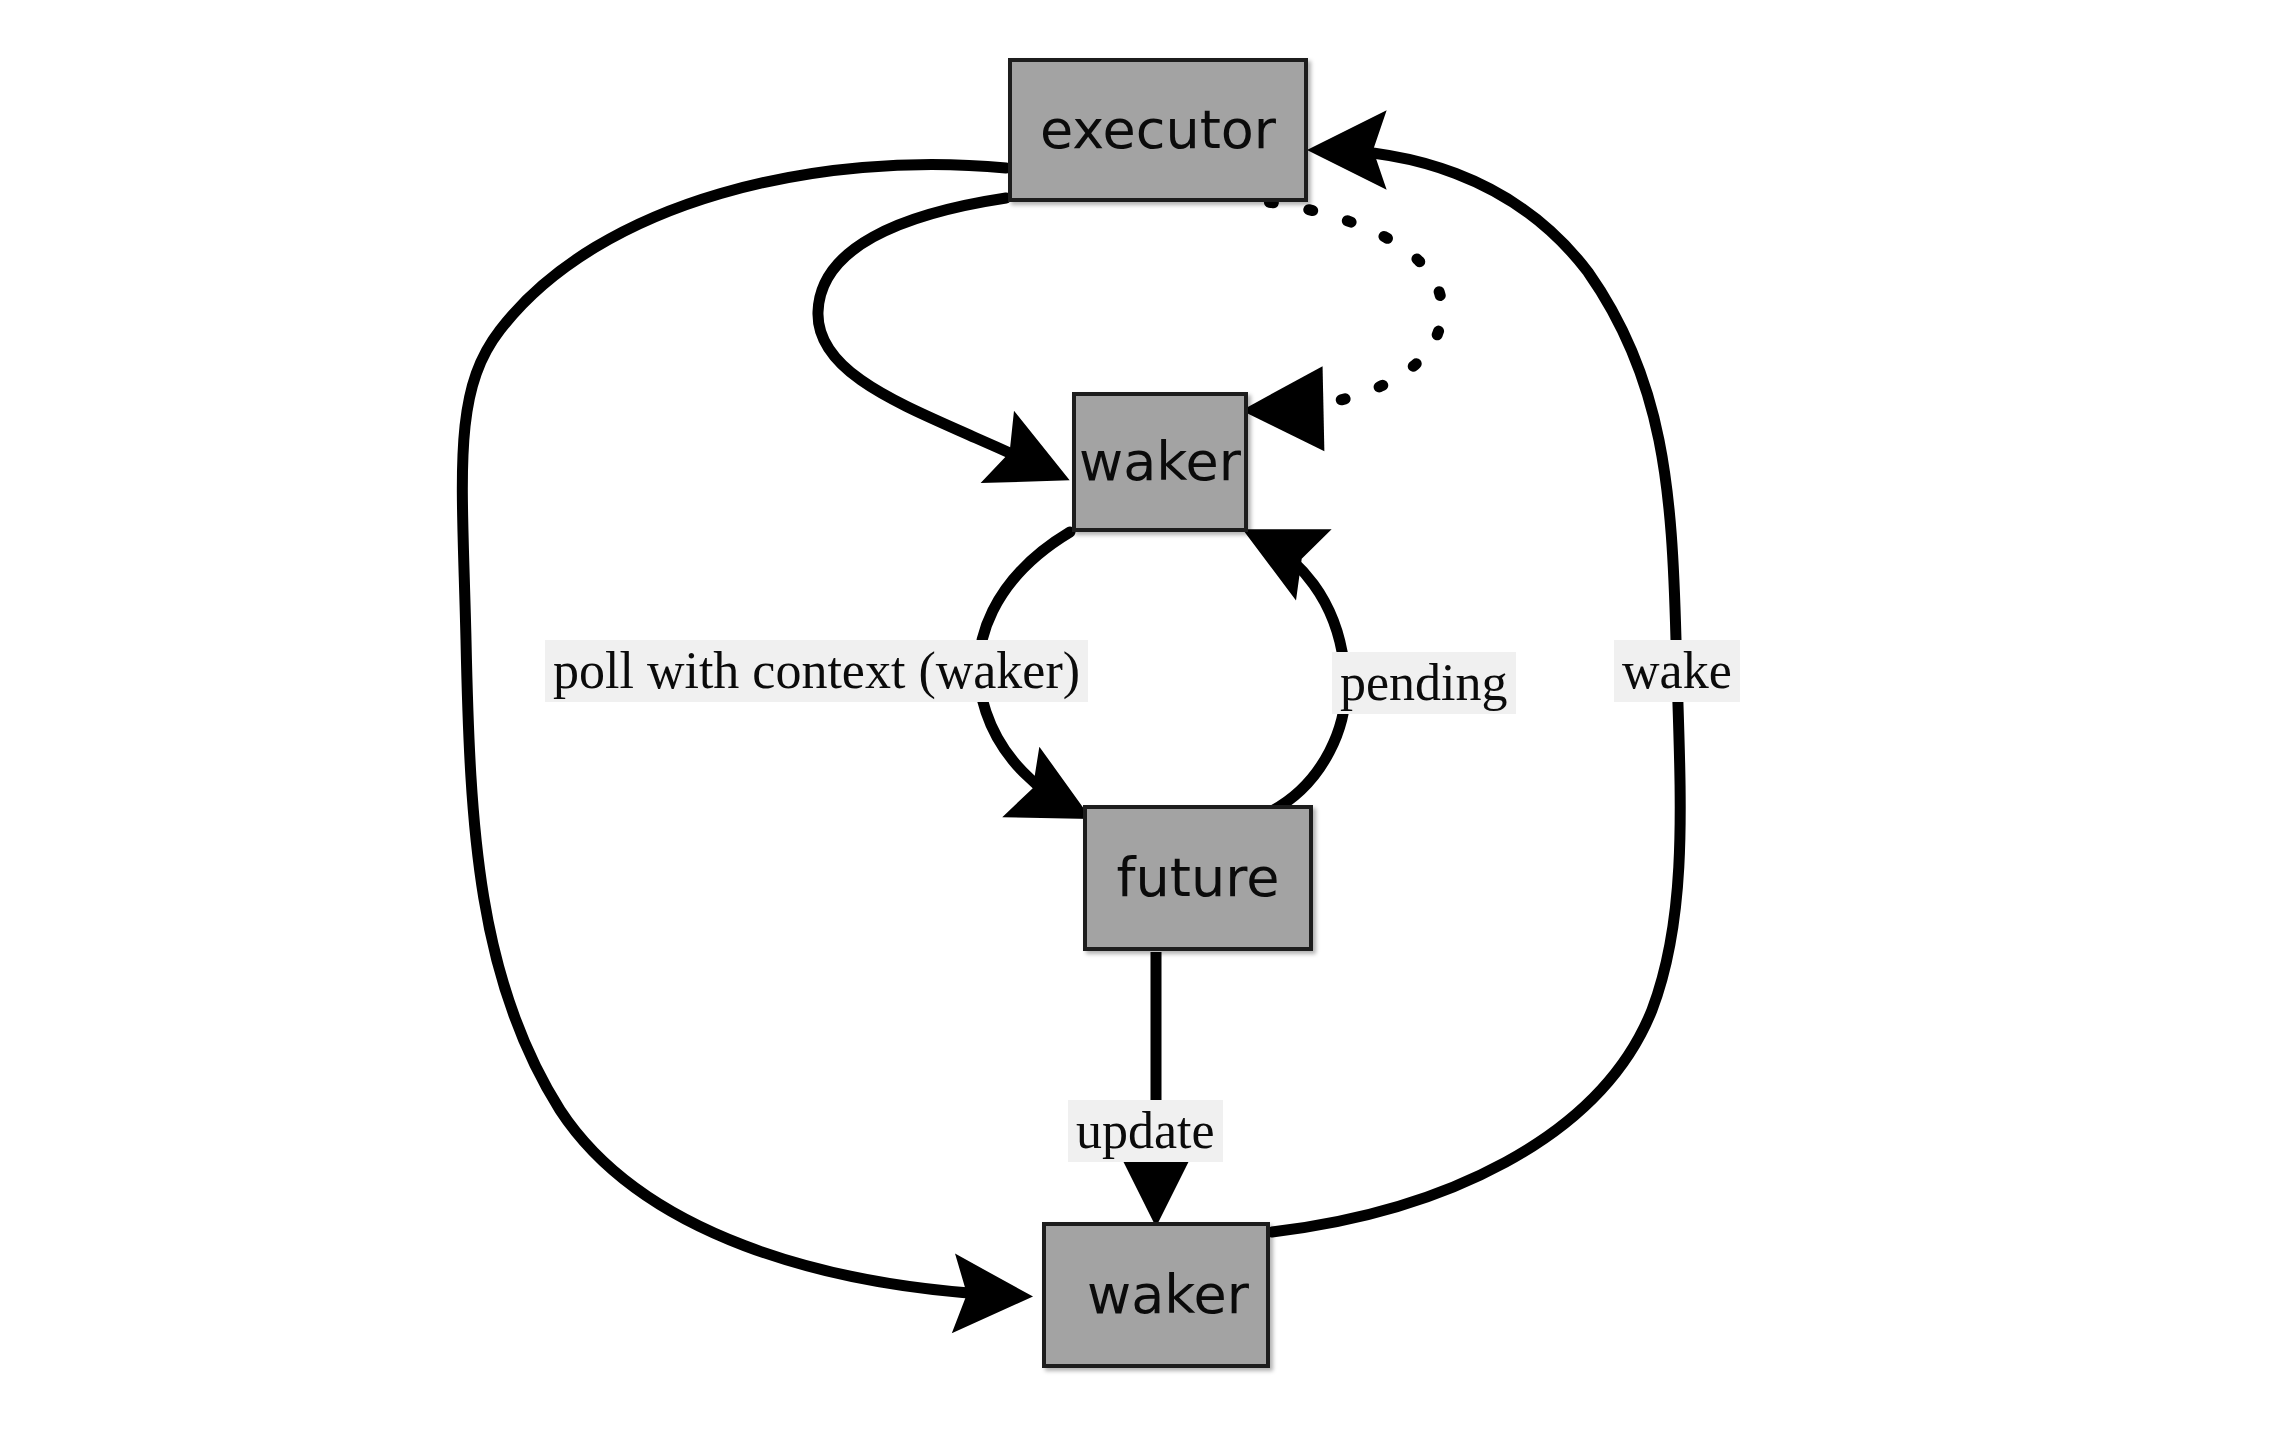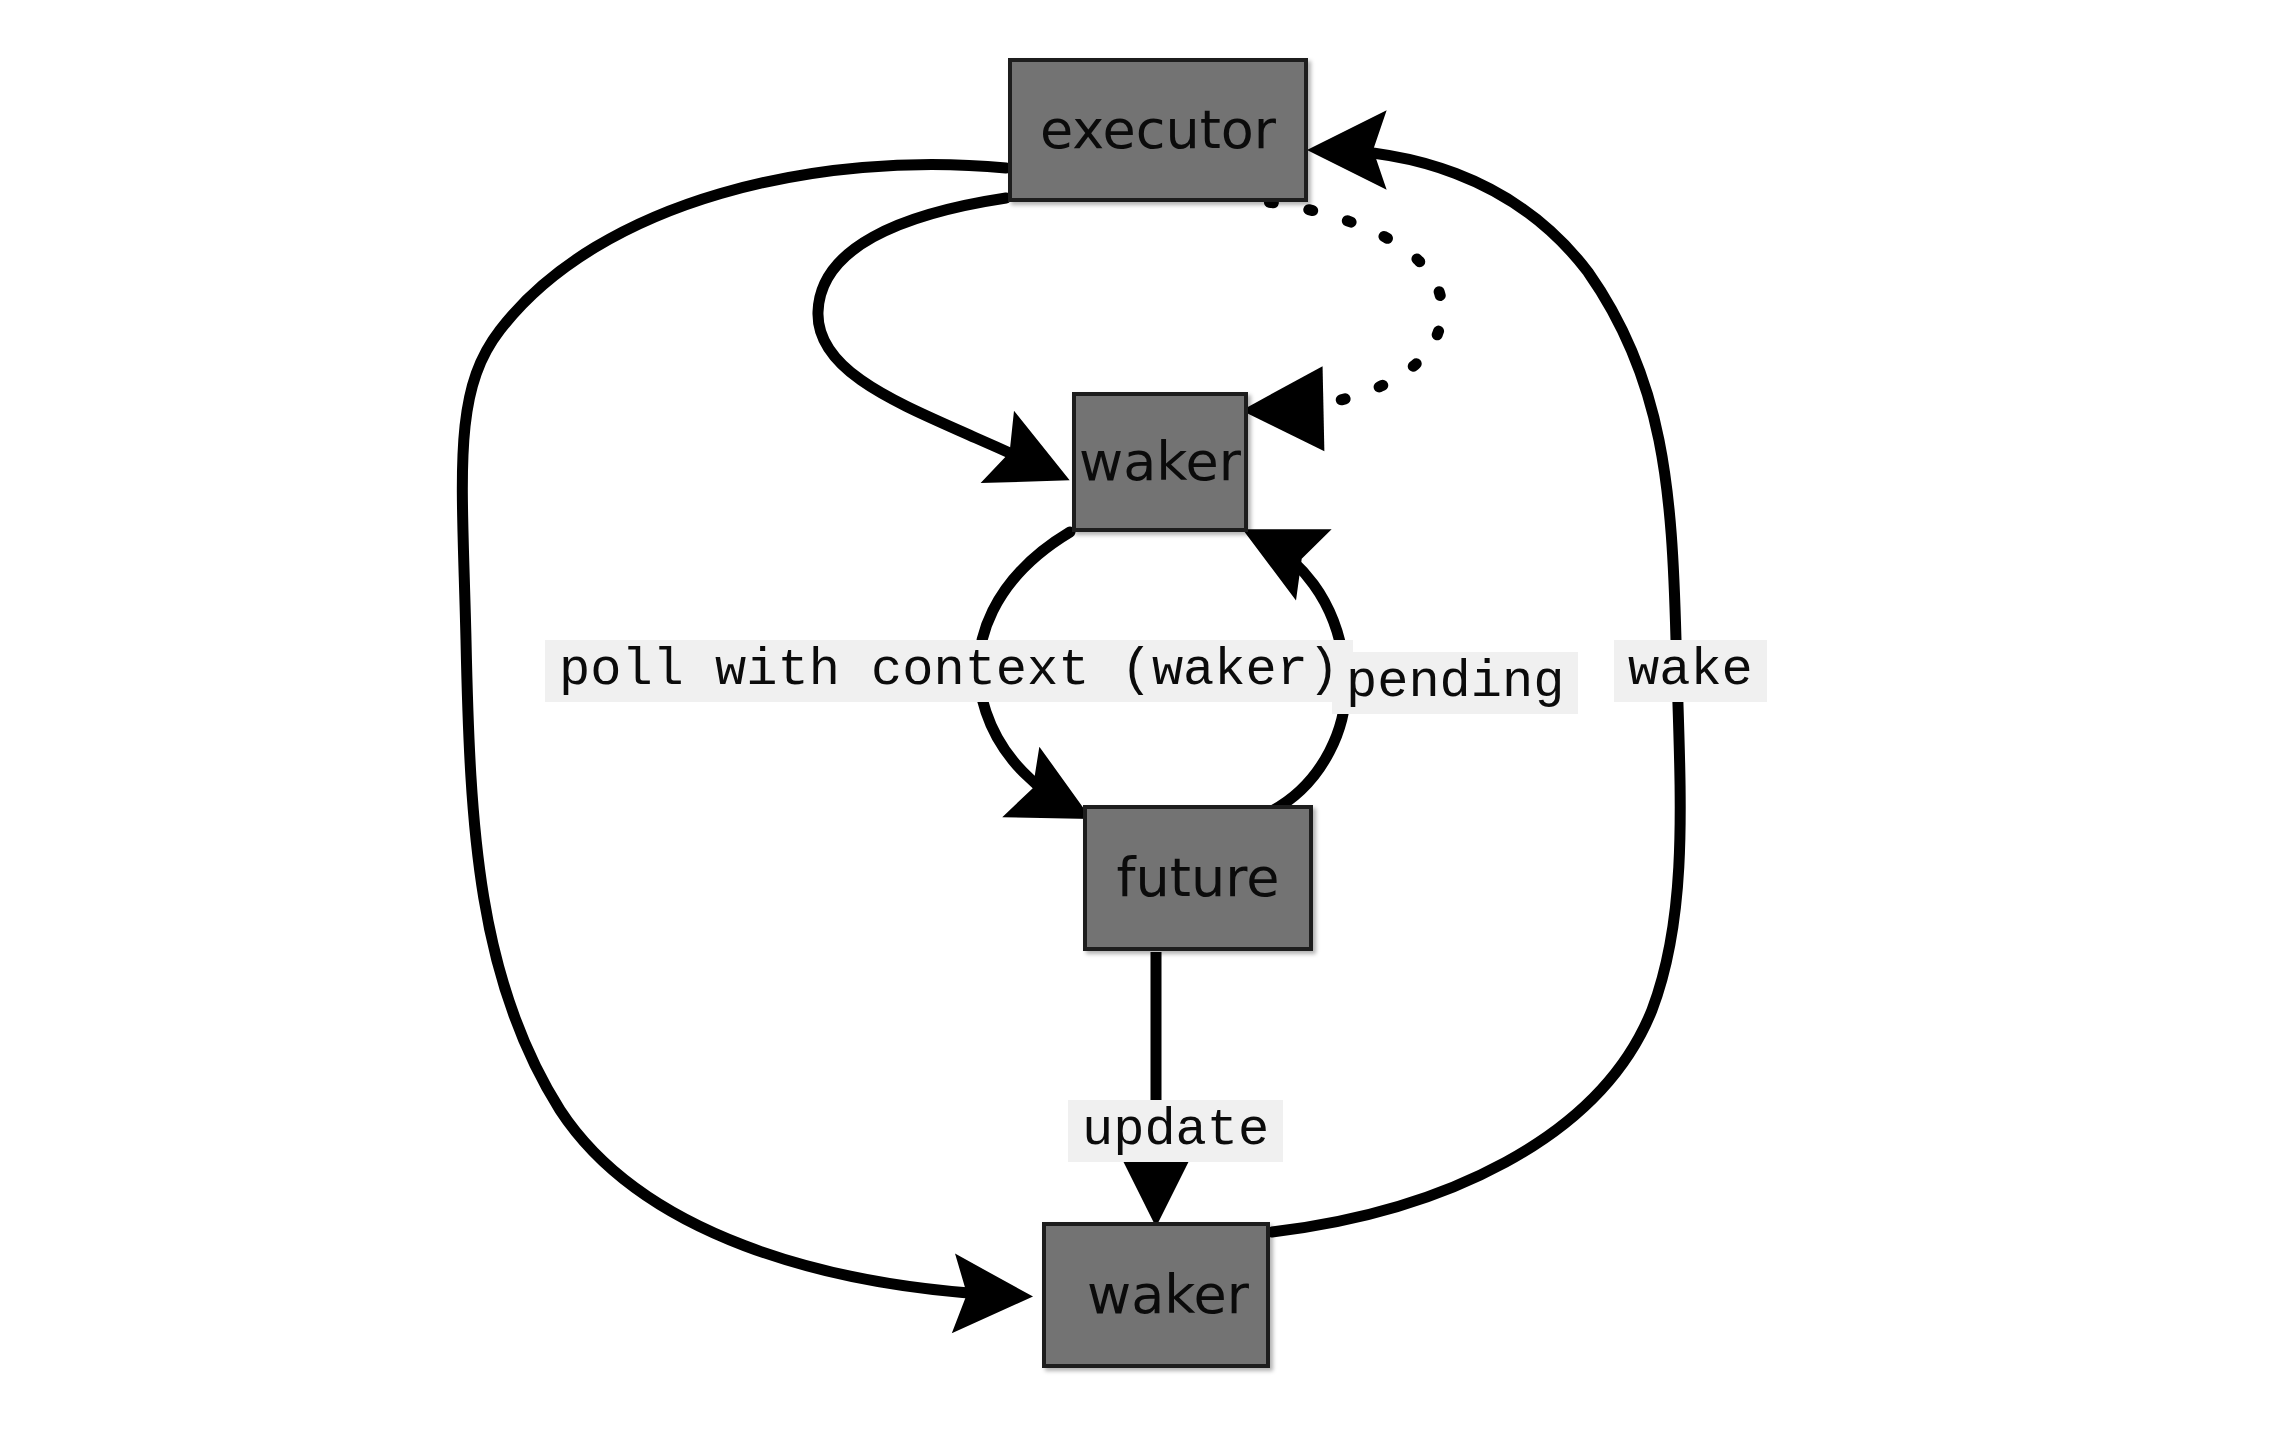--- a/index.html
+++ b/index.html
@@ -7,42 +7,42 @@
     position:relative;
     width:2272px;height:1436px;
     background:#ffffff;
     overflow:hidden;
     font-family:"DejaVu Sans", sans-serif;
   }
   #edges{position:absolute;left:0;top:0;width:2272px;height:1436px;}
   .node{
     position:absolute;
     box-sizing:border-box;
-    background:#737373;
+    background:#a3a3a3;
     border:4px solid #1d1d1d;
     display:flex;align-items:center;justify-content:center;
     box-shadow:3px 3px 4px rgba(0,0,0,0.30);
   }
   .node span{
     font-family:"DejaVu Sans", sans-serif;
     font-size:54px;
     color:#0b0b0b;
     letter-spacing:0px;
     line-height:1;
     white-space:nowrap;
   }
   .edge-label{
     position:absolute;
     background:#f0f0f0;
     color:#0b0b0b;
-    font-family:Liberation Mono, monospace;
+    font-family:Liberation Serif, serif;
     font-size:52px;
     line-height:1.12;
     white-space:nowrap;
-    padding:2px 14px;
+    padding:2px 8px;
     box-sizing:border-box;
     text-align:center;
   }
 </style>
 </head>
 <body>
 
 <div id="stage">
 
   <svg id="edges" viewBox="0 0 2272 1436" xmlns="http://www.w3.org/2000/svg">

